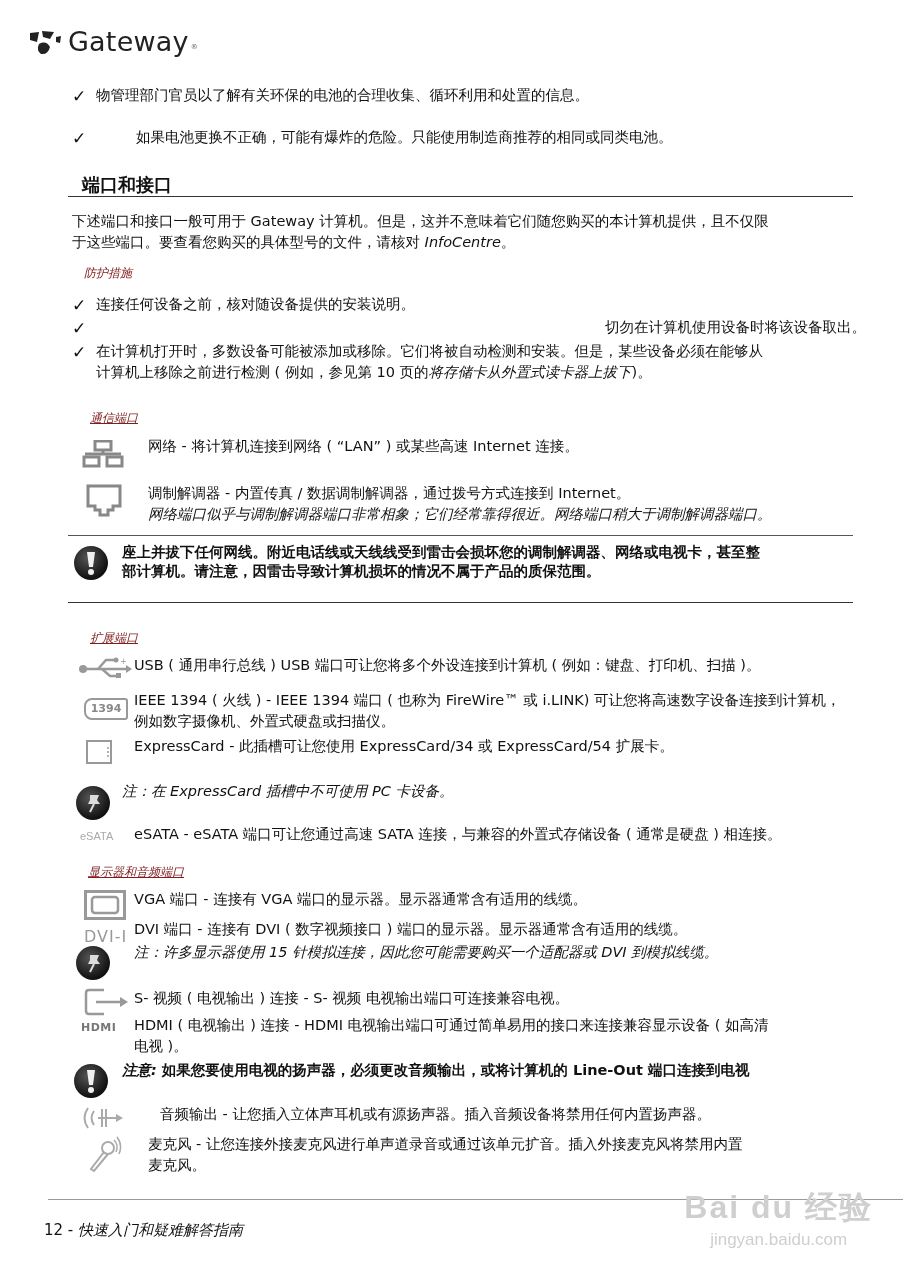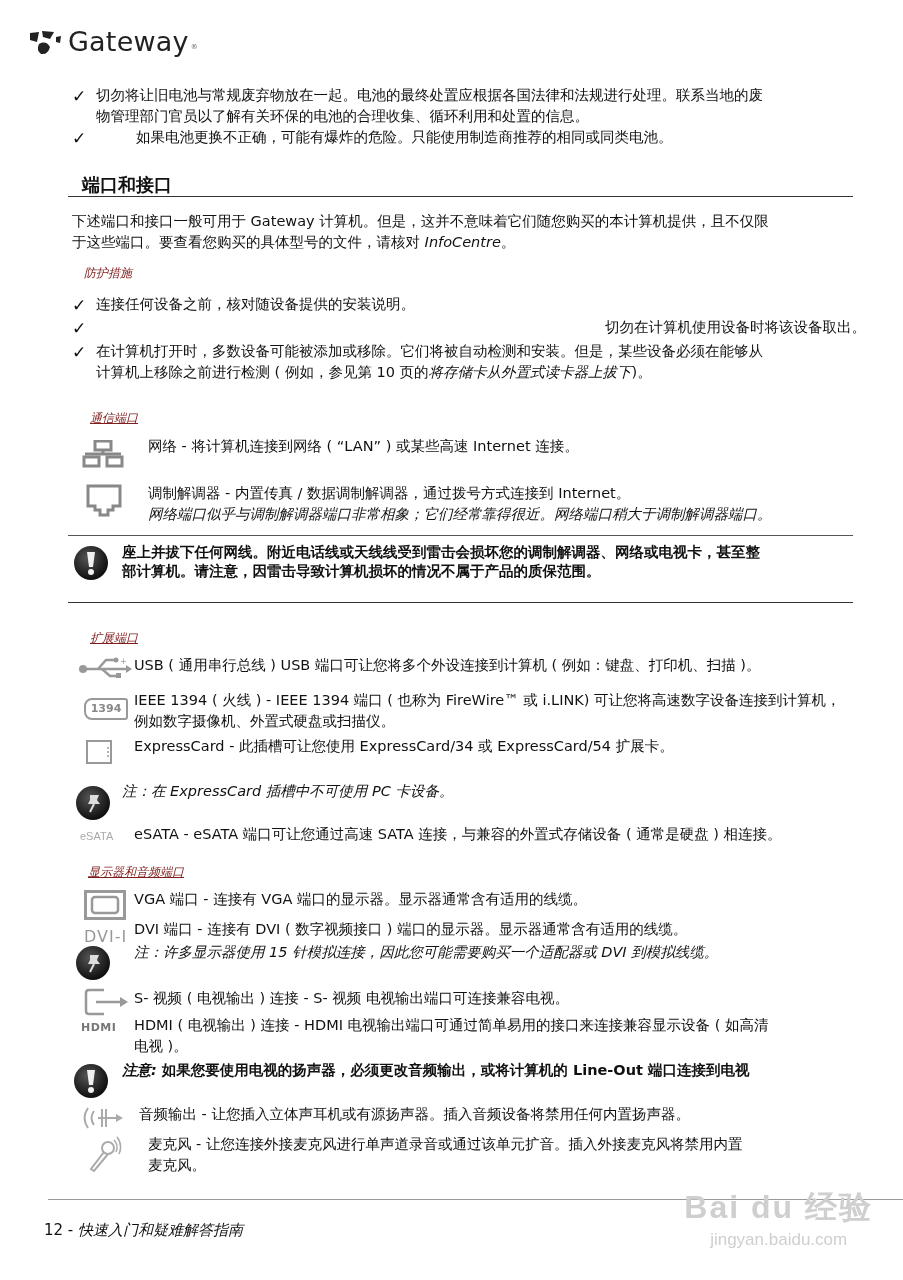--- a/index.html
+++ b/index.html
@@ -31,21 +31,20 @@
     <path d="M14 3 L26 4 L22 11 L15 9 Z" fill="#222"></path>
     <path d="M28 9 L33 8 L32 15 L28 14 Z" fill="#222"></path>
     <path d="M11 16 Q18 12 22 19 Q20 27 13 26 Q8 22 11 16 Z" fill="#222"></path>
   </svg>
   <span class="logo-text">Gateway</span>
   <span class="logo-reg">®</span>
 </div>
 
 <span class="check" style="top:86px;">✓</span>
 <div class="item txt" style="top:85px;">
-  <div>切勿将让旧电池与常规废弃物放在一起。电池的最终处置应根据各国法律和法规进行处理。联系当地的废</div>
   <div>物管理部门官员以了解有关环保的电池的合理收集、循环利用和处置的信息。</div>
 </div>
 <span class="check" style="top:128px;">✓</span>
 <div class="item txt" style="top:127px;margin-left:40px;">如果电池更换不正确，可能有爆炸的危险。只能使用制造商推荐的相同或同类电池。</div>
 
 <div class="abs h1">端口和接口</div>
 <div class="rule" style="left:68px; top:196px; width:785px; border-top:1.5px solid #333;"></div>
 
 <div class="abs txt" style="left:72px; top:211px; width:790px;">
   <div>下述端口和接口一般可用于 Gateway 计算机。但是，这并不意味着它们随您购买的本计算机提供，且不仅限</div>
@@ -168,21 +167,21 @@
 </div>
 
 <svg class="icon" style="left:78px; top:1104px;" width="48" height="28" viewBox="0 0 48 28">
   <path d="M10 4 Q3 14 10 24" fill="none" stroke="#aaa" stroke-width="2"></path>
   <path d="M16 7 Q11 14 16 21" fill="none" stroke="#aaa" stroke-width="2"></path>
   <line x1="24" y1="5" x2="24" y2="23" stroke="#aaa" stroke-width="2"></line>
   <line x1="28" y1="5" x2="28" y2="23" stroke="#aaa" stroke-width="2"></line>
   <line x1="20" y1="14" x2="40" y2="14" stroke="#aaa" stroke-width="2"></line>
   <path d="M38 10 L45 14 L38 18 Z" fill="#aaa"></path>
 </svg>
-<div class="abs txt" style="left:139px; top:1104px;text-align:right;">音频输出 - 让您插入立体声耳机或有源扬声器。插入音频设备将禁用任何内置扬声器。</div>
+<div class="abs txt" style="left:160px; top:1104px;text-align:right;">音频输出 - 让您插入立体声耳机或有源扬声器。插入音频设备将禁用任何内置扬声器。</div>
 <svg class="icon" style="left:86px; top:1136px;" width="36" height="38" viewBox="0 0 36 38">
   <circle cx="22" cy="12" r="6" fill="none" stroke="#aaa" stroke-width="2"></circle>
   <path d="M18 16 L5 33 L8 35 L22 18" fill="none" stroke="#aaa" stroke-width="2"></path>
   <path d="M28 4 Q33 9 30 16" fill="none" stroke="#aaa" stroke-width="1.5"></path>
   <path d="M31 1 Q37 9 33 18" fill="none" stroke="#aaa" stroke-width="1.5"></path>
 </svg>
 <div class="abs txt" style="left:148px; top:1134px;">
   <div>麦克风 - 让您连接外接麦克风进行单声道录音或通过该单元扩音。插入外接麦克风将禁用内置</div>
   <div>麦克风。</div>
 </div>

